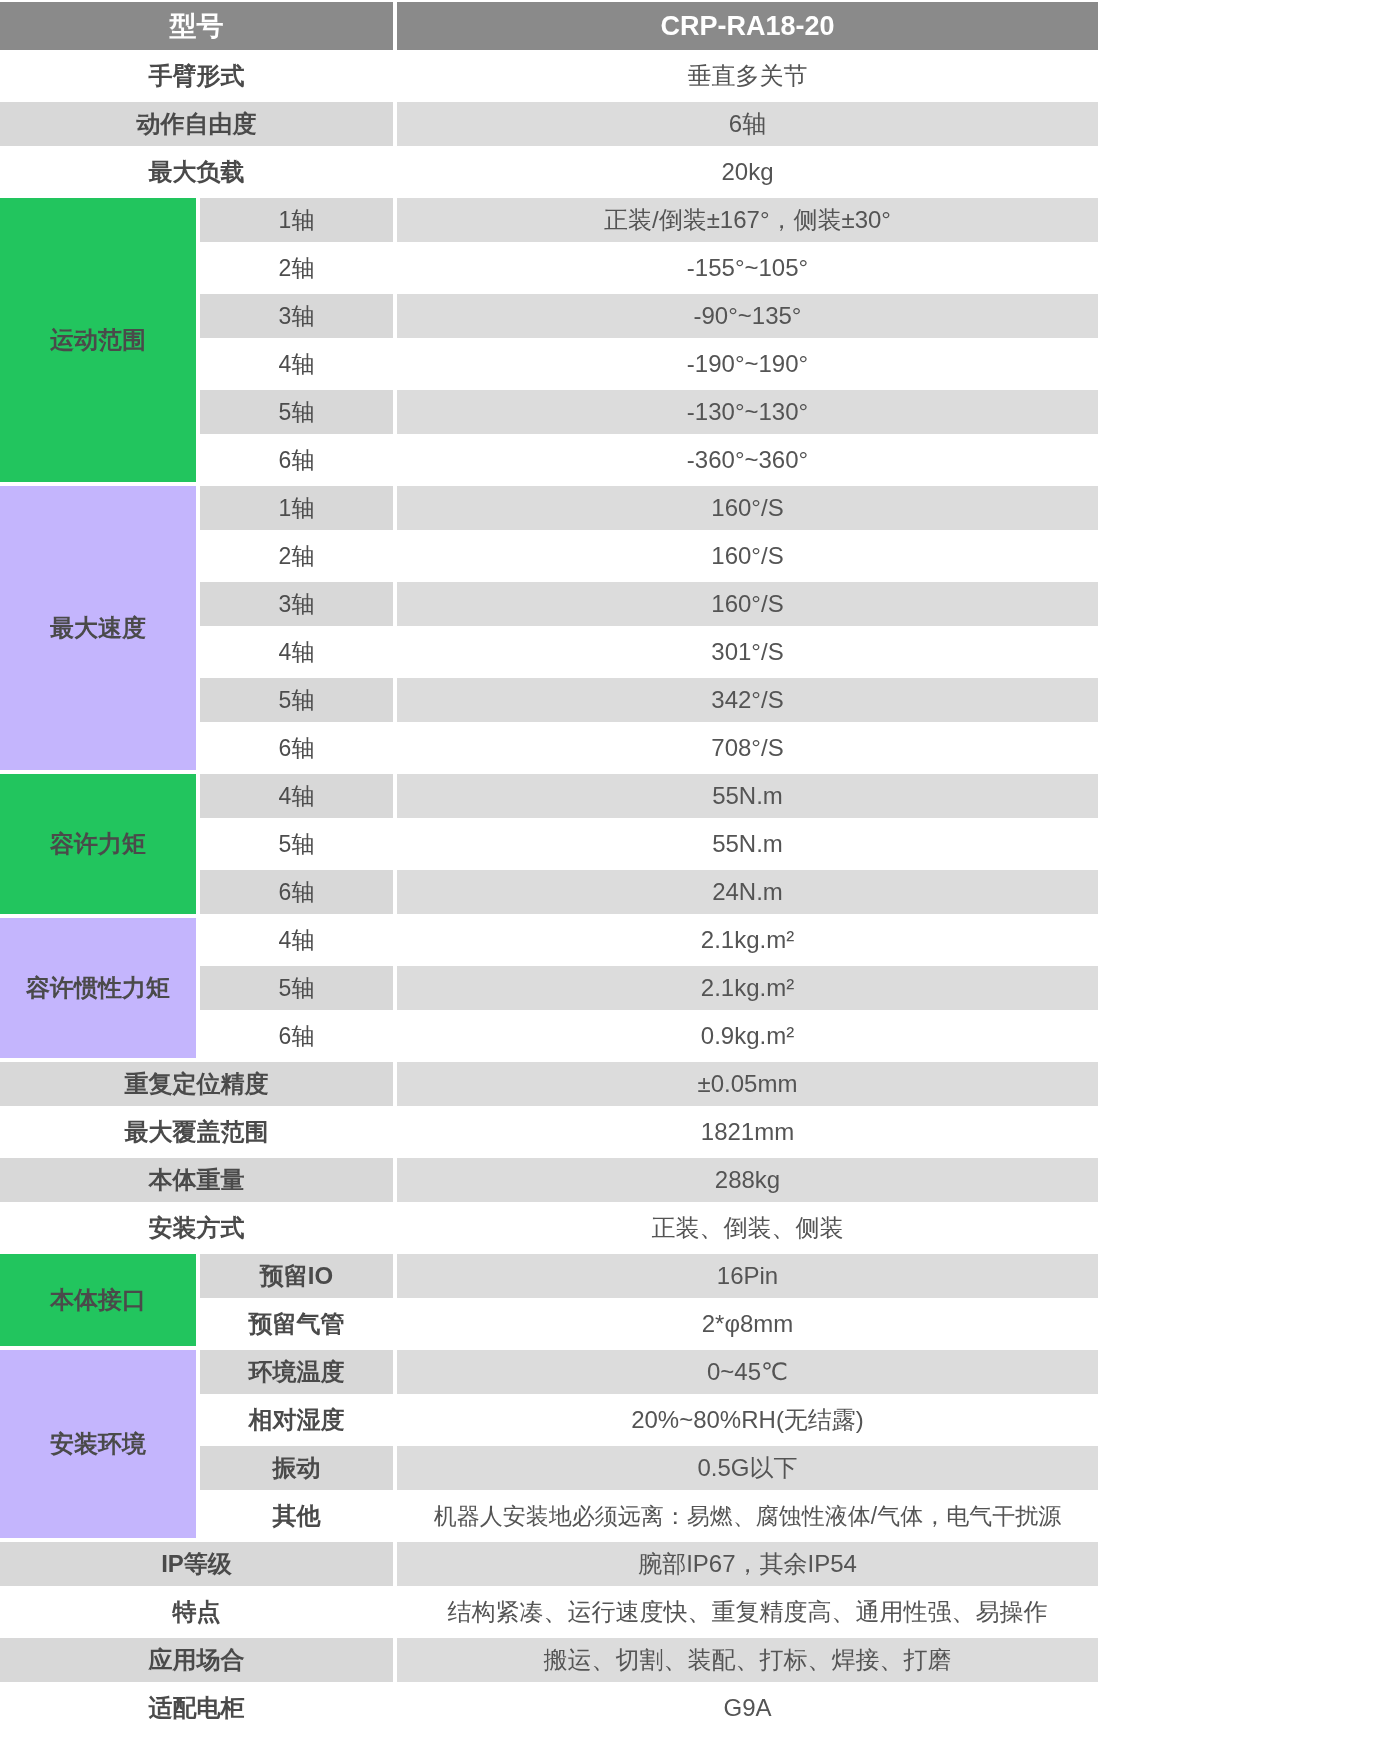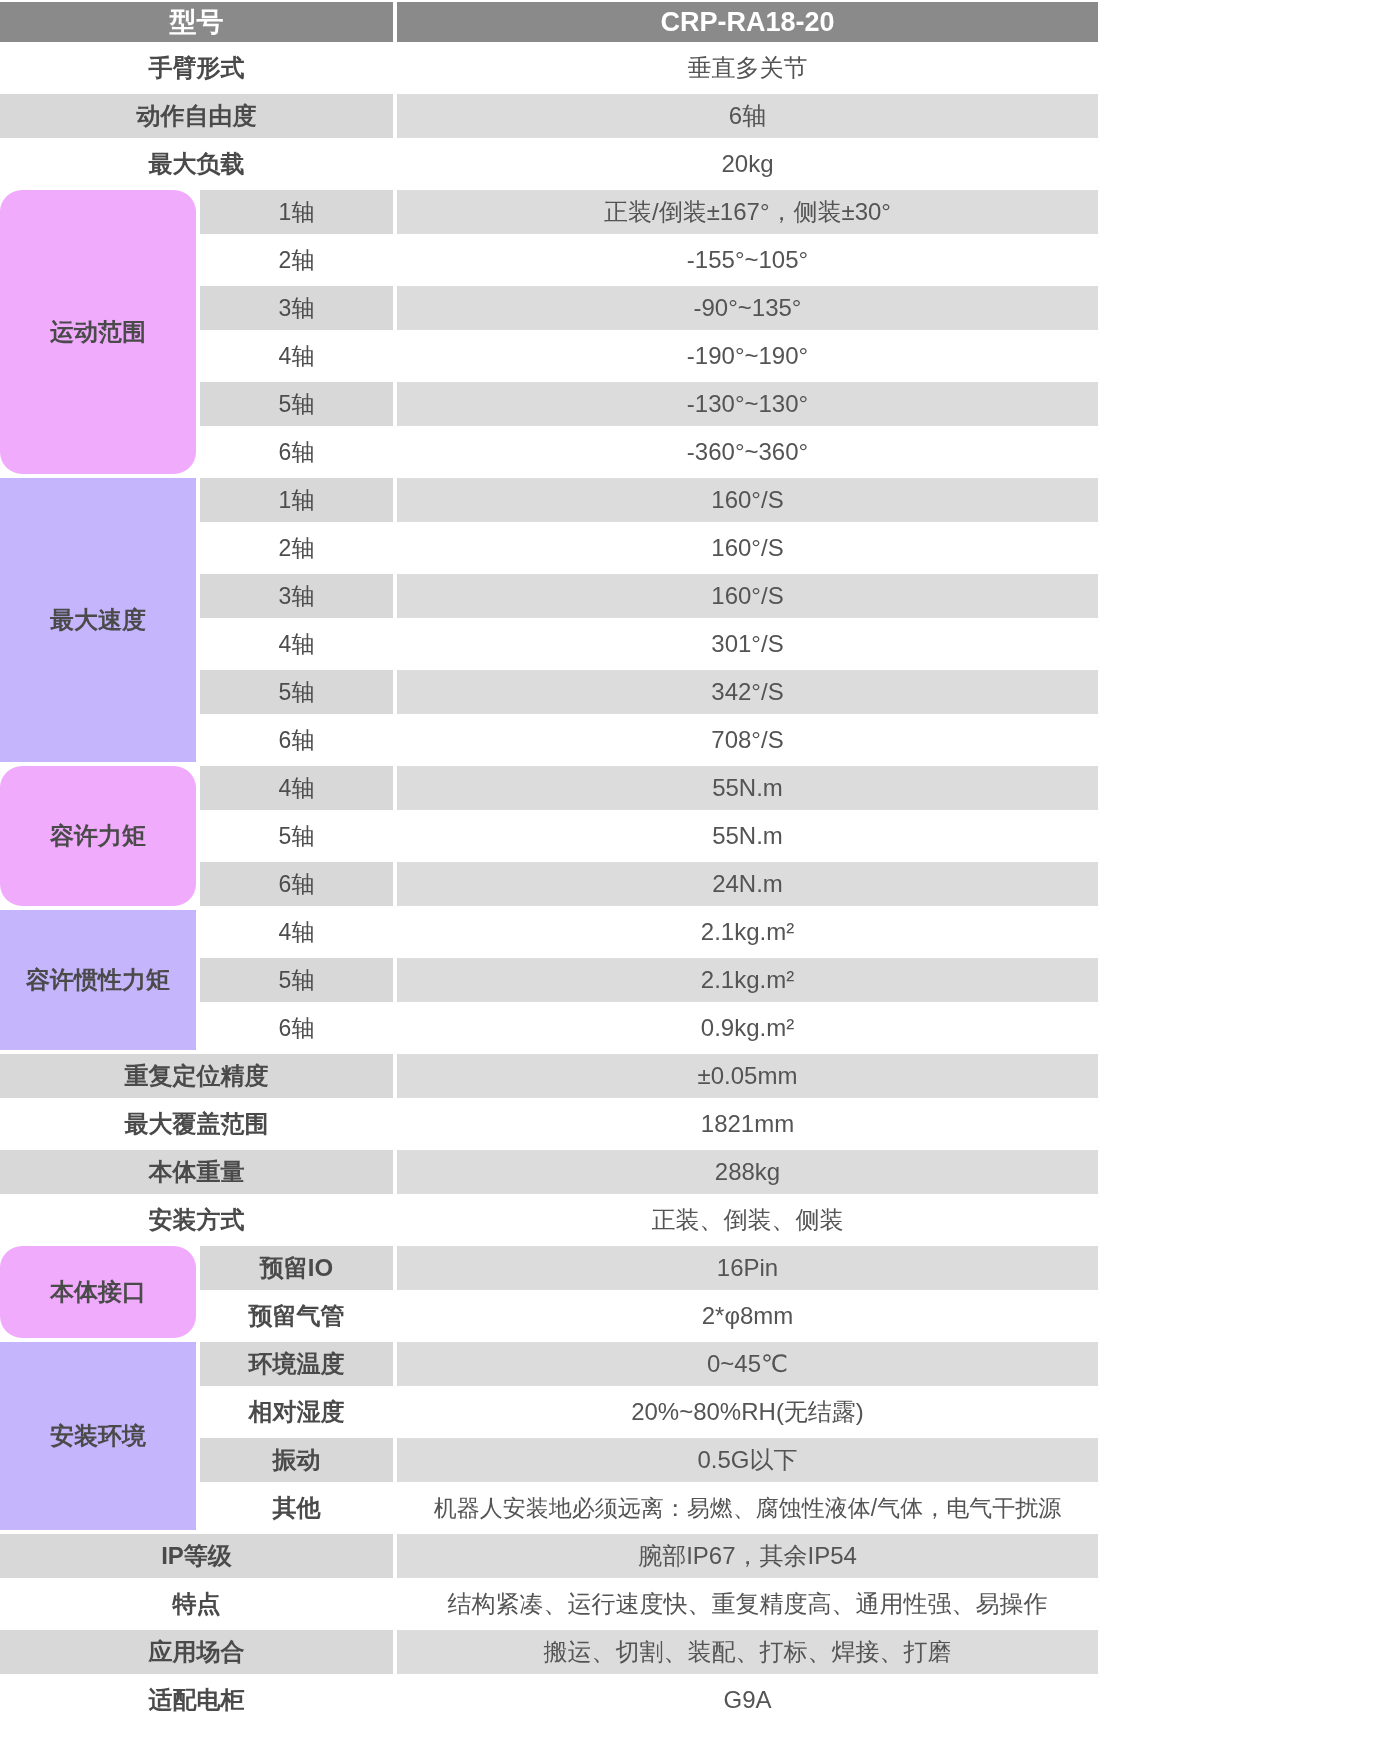--- a/index.html
+++ b/index.html
@@ -31,21 +31,21 @@
   td, th {
     padding: 0 4px;
     text-align: center;
     vertical-align: middle;
     height: 44px;
     box-sizing: border-box;
     overflow: hidden;
     white-space: nowrap;
   }
   th.hdr {
-    height: 40px;
+    height: 48px;
     background: #8a8a8a;
     color: #ffffff;
     font-weight: bold;
     font-size: 27px;
   }
   td.lbl {
     font-weight: bold;
     color: #4a4a4a;
     font-size: 24px;
     margin-left: 28px;
@@ -66,21 +66,21 @@
     font-size: 24px;
   }
   td.val.small {
     font-size: 23px;
   }
   
   td.c-gray    { background: #dcdcdc; }
   td.c-graylbl { background: #d8d8d8; }
   td.c-white   { background: #ffffff; }
   
-  td.g-dark  { background: #f0abfc; border-radius: 22px; }
+  td.g-dark  { background: #22c55e; }
   td.g-light { background: #c4b5fd; }
 </style>
 </head>
 <body>
 
 <div class="table-wrap">
   <table class="spec-table">
     <colgroup>
       <col class="c1">
         <col class="c2">

